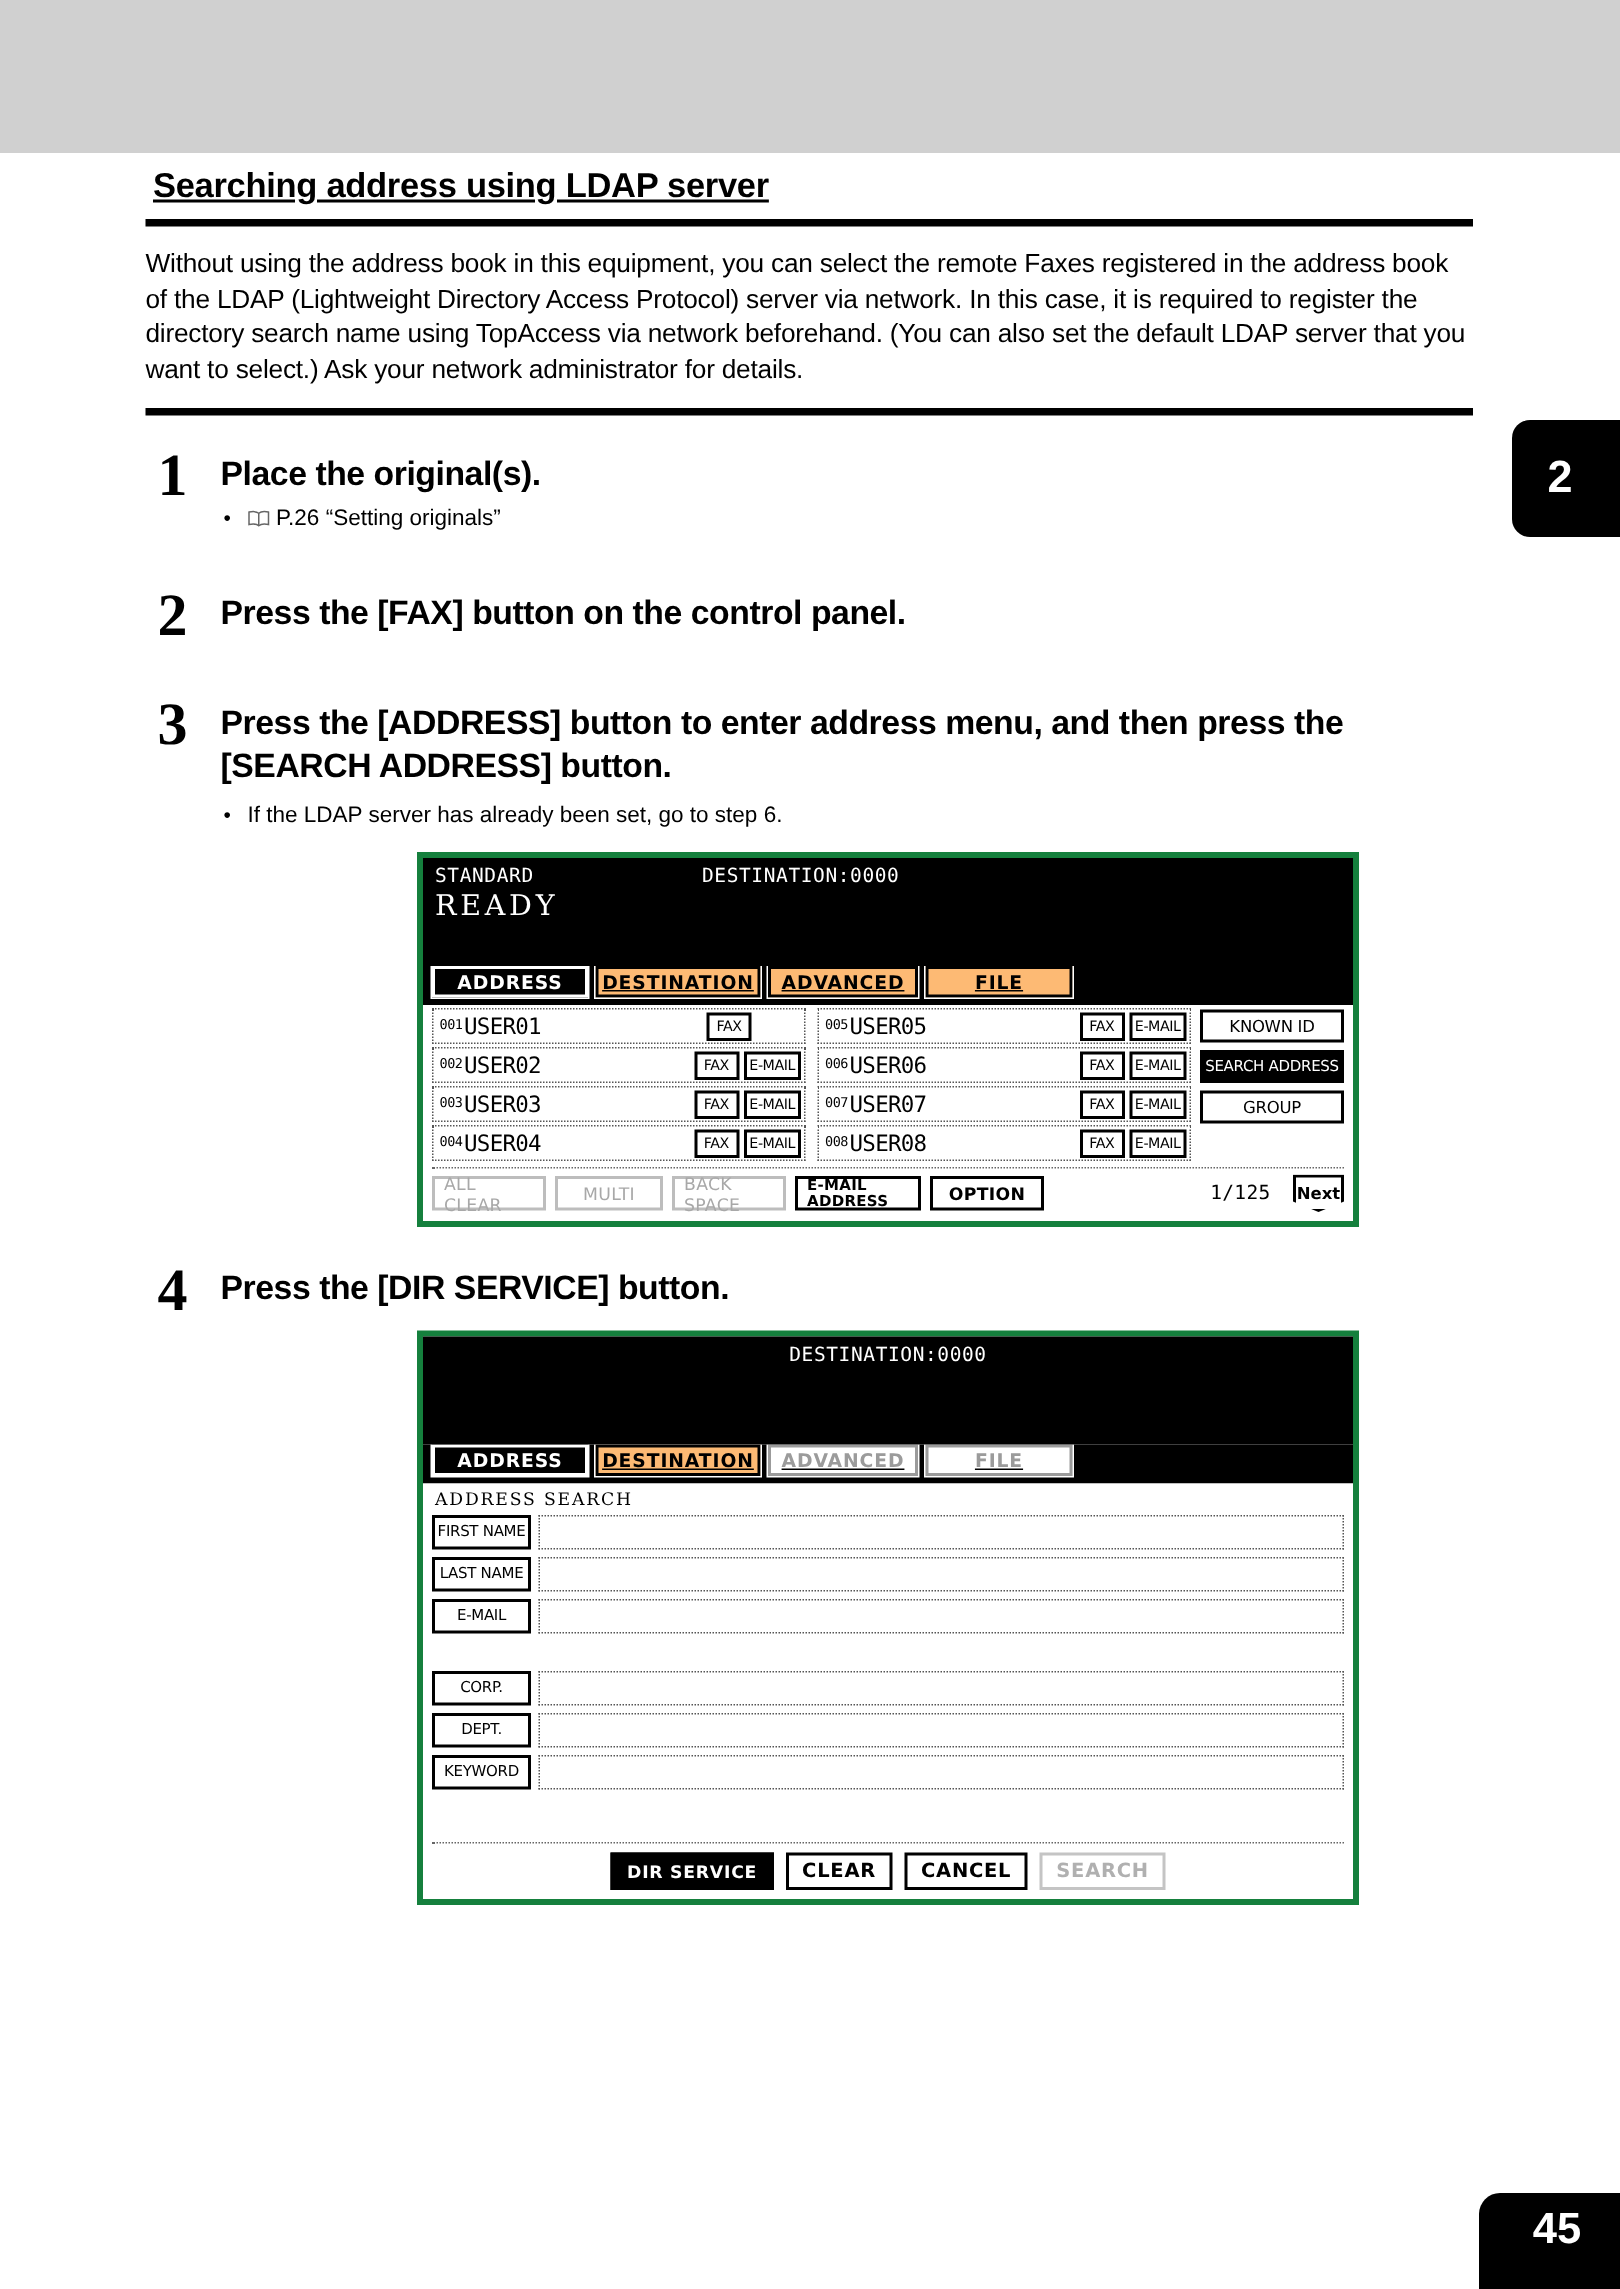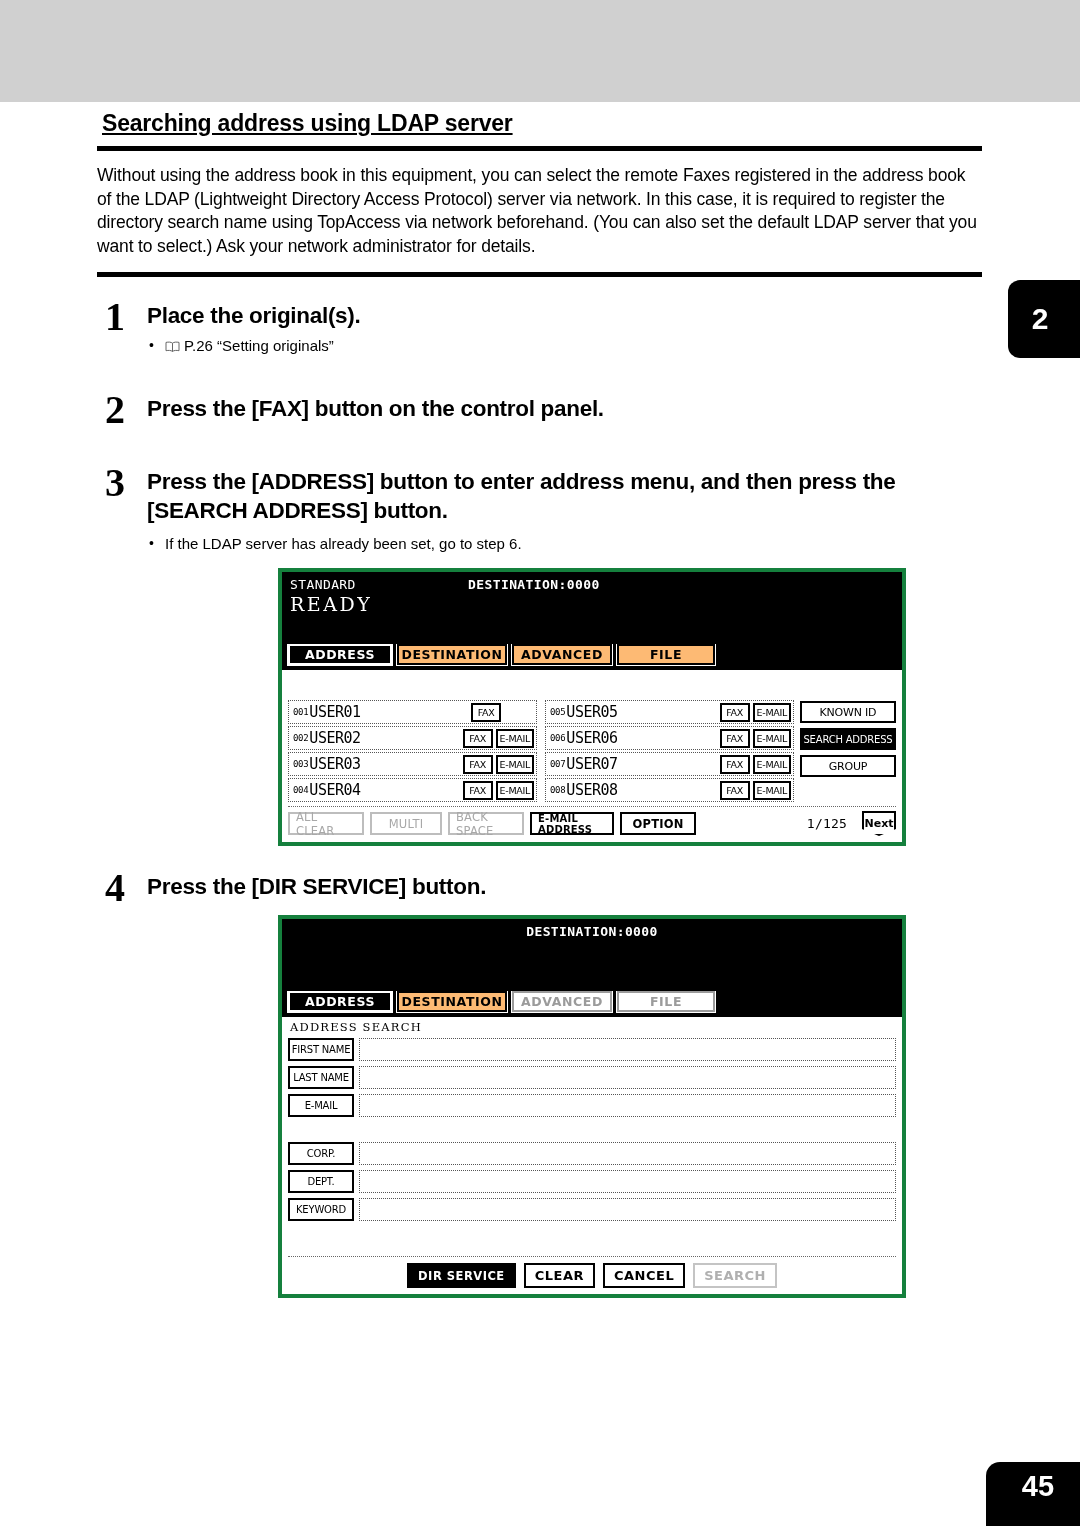--- a/index.html
+++ b/index.html
@@ -152,21 +152,20 @@
     position: absolute;
     left: 8px; top: 5px;
     font-size: 13px;
     letter-spacing: 0.4px;
   }
   .lcd-status-mid {
     position: absolute;
     left: 186px; top: 5px;
     font-size: 13px;
     letter-spacing: 0.4px;
-    font-weight: bold;
   }
   .lcd-status-mid.centered {
     left: 0; width: 100%;
     text-align: center;
   }
   .lcd-ready {
     position: absolute;
     left: 8px; top: 21px;
     font-family: "DejaVu Serif", serif;
     font-size: 19px;
@@ -174,20 +173,21 @@
   }
 
   
   .lcd-tabs {
     background: #000;
     padding: 0 0 0 6px;
     height: 26px;
     display: flex;
     gap: 5px;
     align-items: flex-start;
+    text-decoration: underline;
   }
   .tab {
     height: 21px;
     font-size: 12.5px;
     font-weight: bold;
     letter-spacing: 0.6px;
     display: flex;
     align-items: center;
     justify-content: center;
     border: 2px solid #000;
@@ -218,21 +218,21 @@
   }
   .lcd-caption {
     font-size: 11.5px;
     letter-spacing: 1.2px;
     color: #000;
     margin: 1px 0 3px 2px;
     font-family: "DejaVu Serif", serif;
   }
 
   
-  .ab-wrap { display: flex; gap: 6px; margin-top: 28px; }
+  .ab-wrap { display: flex; gap: 6px; }
   .ab-cols { display: flex; gap: 8px; flex: 1; }
   .ab-col { flex: 1; }
   .ab-row {
     height: 24px;
     border: 1px dotted #555;
     display: flex;
     align-items: center;
     padding: 0 2px 0 4px;
     margin-bottom: 2px;
   }

